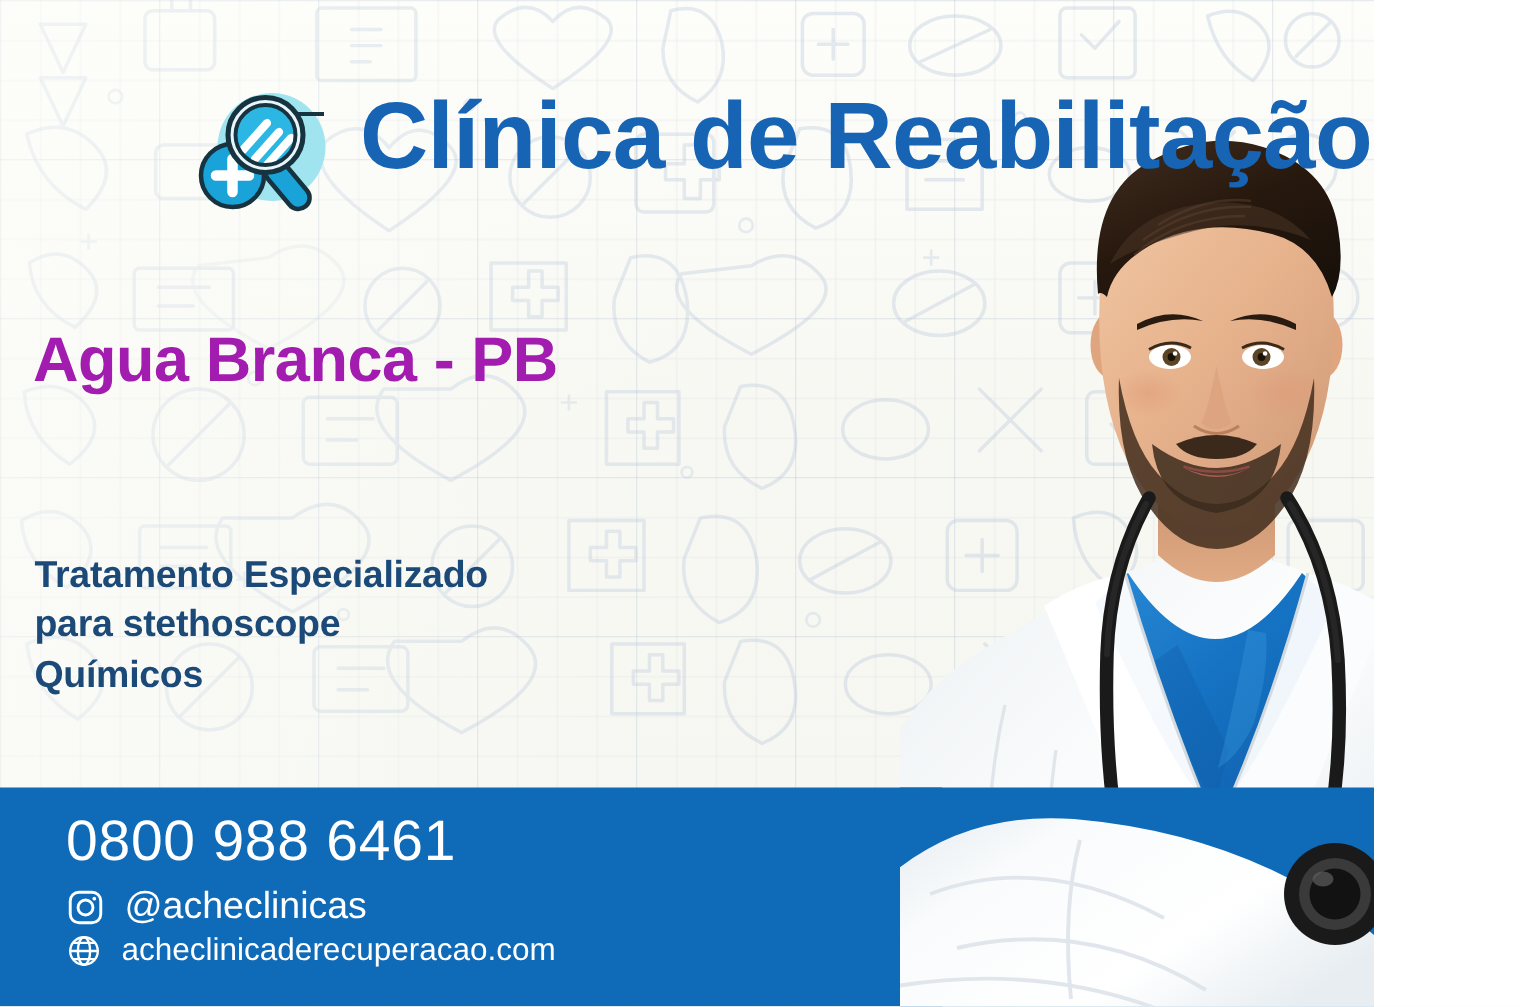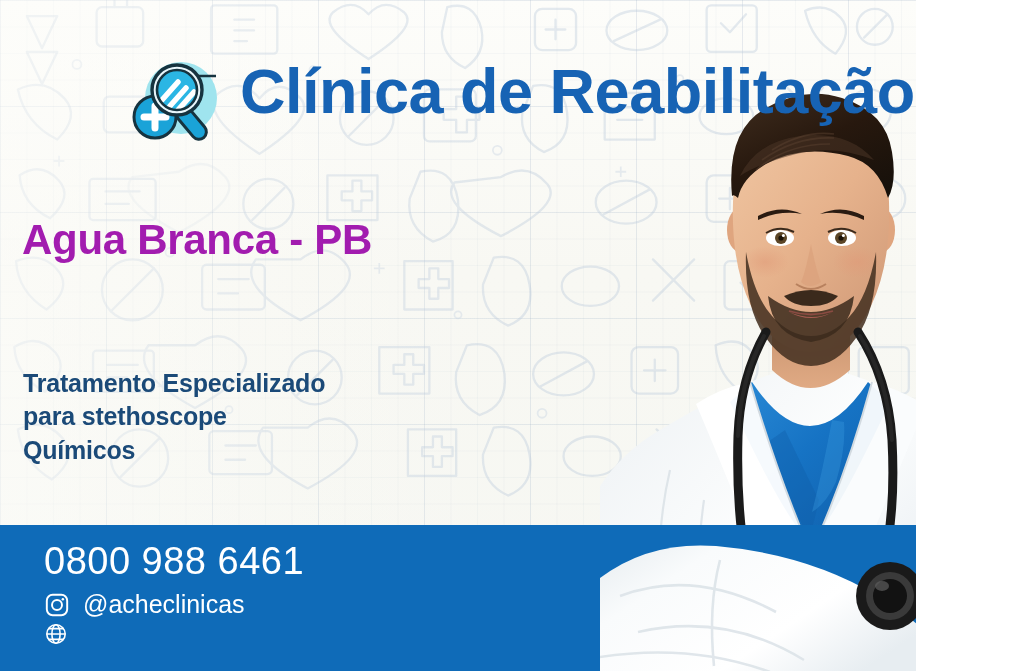--- a/index.html
+++ b/index.html
@@ -484,16 +484,17 @@
     </svg>
     <span>@acheclinicas</span>
   </div>
 
   <div class="contact-row row-web">
     <svg class="ico" width="24" height="24" viewBox="0 0 24 24" fill="none" stroke="#ffffff" stroke-width="1.6">
       <circle cx="12" cy="12" r="9.2"></circle>
       <ellipse cx="12" cy="12" rx="4.1" ry="9.2"></ellipse>
       <path d="M2.8 12h18.4M4.3 6.6h15.4M4.3 17.4h15.4"></path>
     </svg>
+    <span>acheclinicaderecuperacao.com</span>
   </div>
 
   <span class="sr">Smiling male doctor in white lab coat with stethoscope, arms crossed</span>
 </div>
 
 </body></html>

